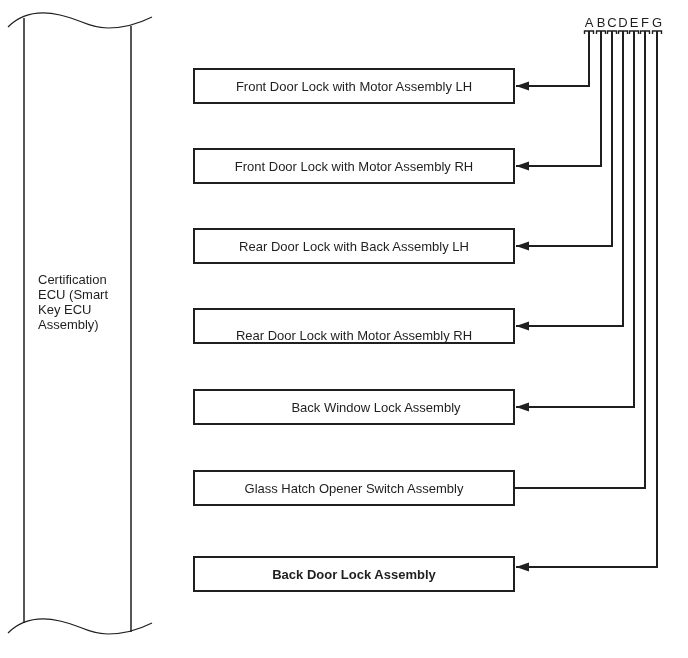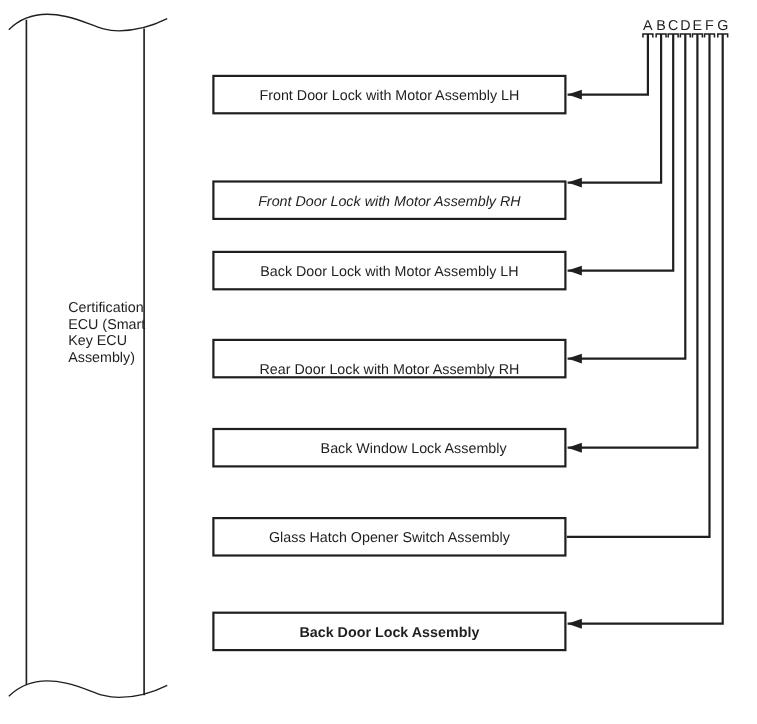--- a/index.html
+++ b/index.html
@@ -31,35 +31,34 @@
     background: #ffffff;
     display: flex;
     align-items: center;
     justify-content: center;
     font-size: 13px;
     line-height: 1;
     text-align: center;
     color: #1f1f1f;
   }
   .box-1 { top: 68px; text-align: center; }
-  .box-2 { top: 164px; font-style: italic; }
+  .box-2 { top: 148px; }
   .box-3 { top: 228px; }
   .box-4 { top: 308px; align-items: flex-end; }
   .box-5 { top: 389px; padding-left: 44px; }
   .box-6 { top: 470px; }
   .box-7 { top: 556px; font-weight: bold; }
   .ecu-label {
     position: absolute;
     left: 38px;
     top: 272px;
     width: 80px;
     font-size: 13px;
     line-height: 15px;
     color: #1f1f1f;
-    margin-left: 24px;
   }
   .conn-letter {
     font-family: "Liberation Sans", sans-serif;
     font-size: 13px;
     fill: #1f1f1f;
   }
   .wire {
     fill: none;
     stroke: #1f1f1f;
     stroke-width: 2;
@@ -149,21 +148,21 @@
 
   <div class="ecu-label">Certification ECU (Smart Key ECU Assembly)</div>
 
   <div class="component-box box-1">
     <span>Front Door Lock with Motor Assembly LH</span>
   </div>
   <div class="component-box box-2">
     <span>Front Door Lock with Motor Assembly RH</span>
   </div>
   <div class="component-box box-3">
-    <span>Back Door Lock with Motor Assembly LH</span>
+    <span>Rear Door Lock with Back Assembly LH</span>
   </div>
   <div class="component-box box-4">
     <span>Rear Door Lock with Motor Assembly RH</span>
   </div>
   <div class="component-box box-5">
     <span>Back Window Lock Assembly</span>
   </div>
   <div class="component-box box-6">
     <span>Glass Hatch Opener Switch Assembly</span>
   </div>

